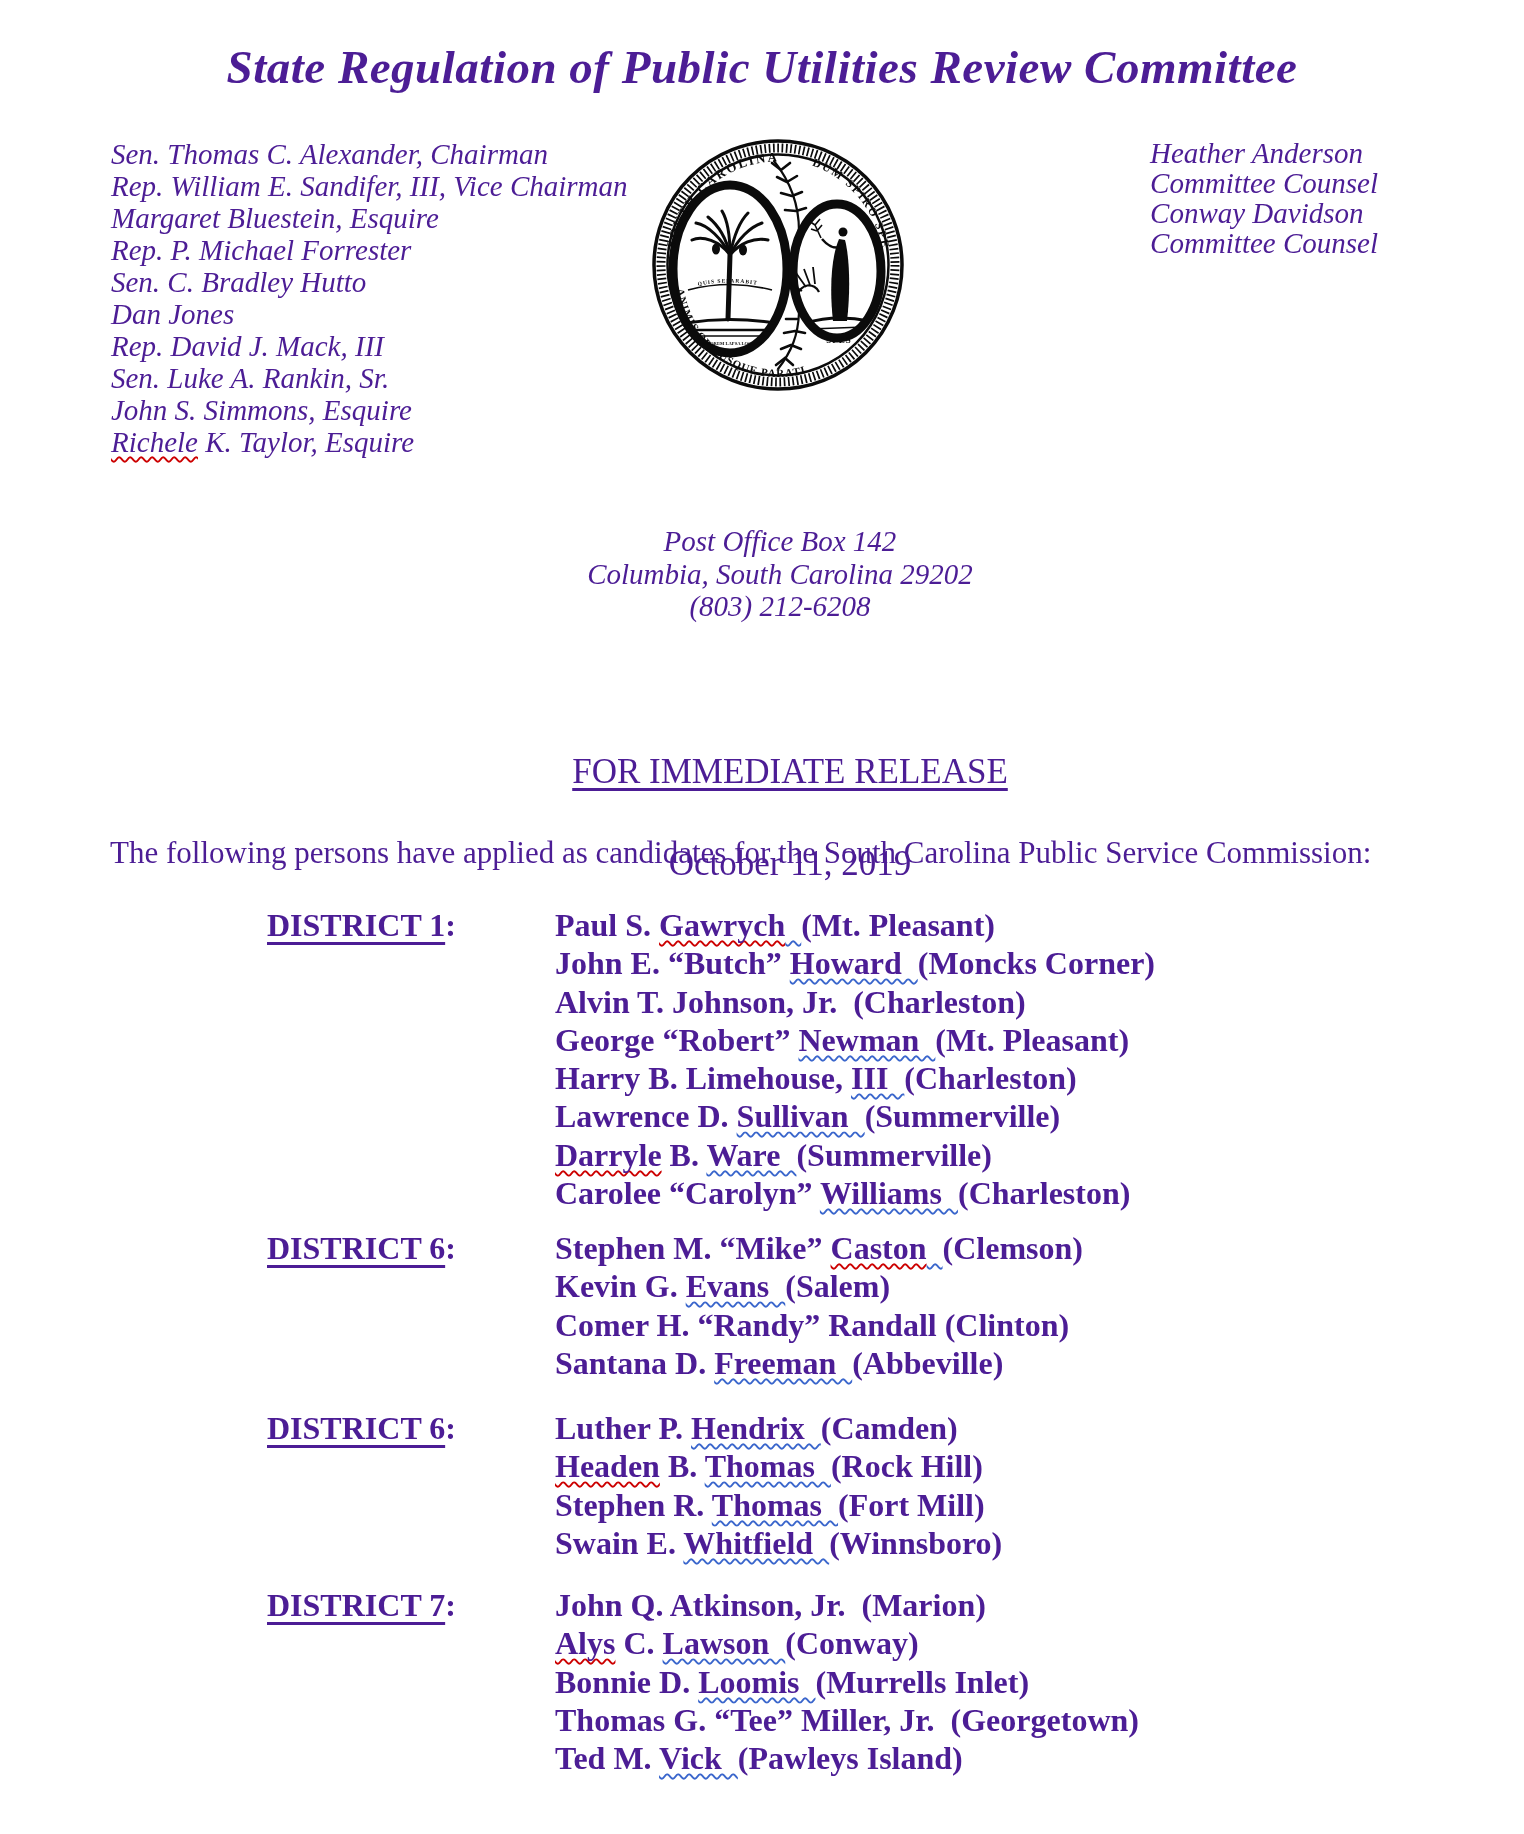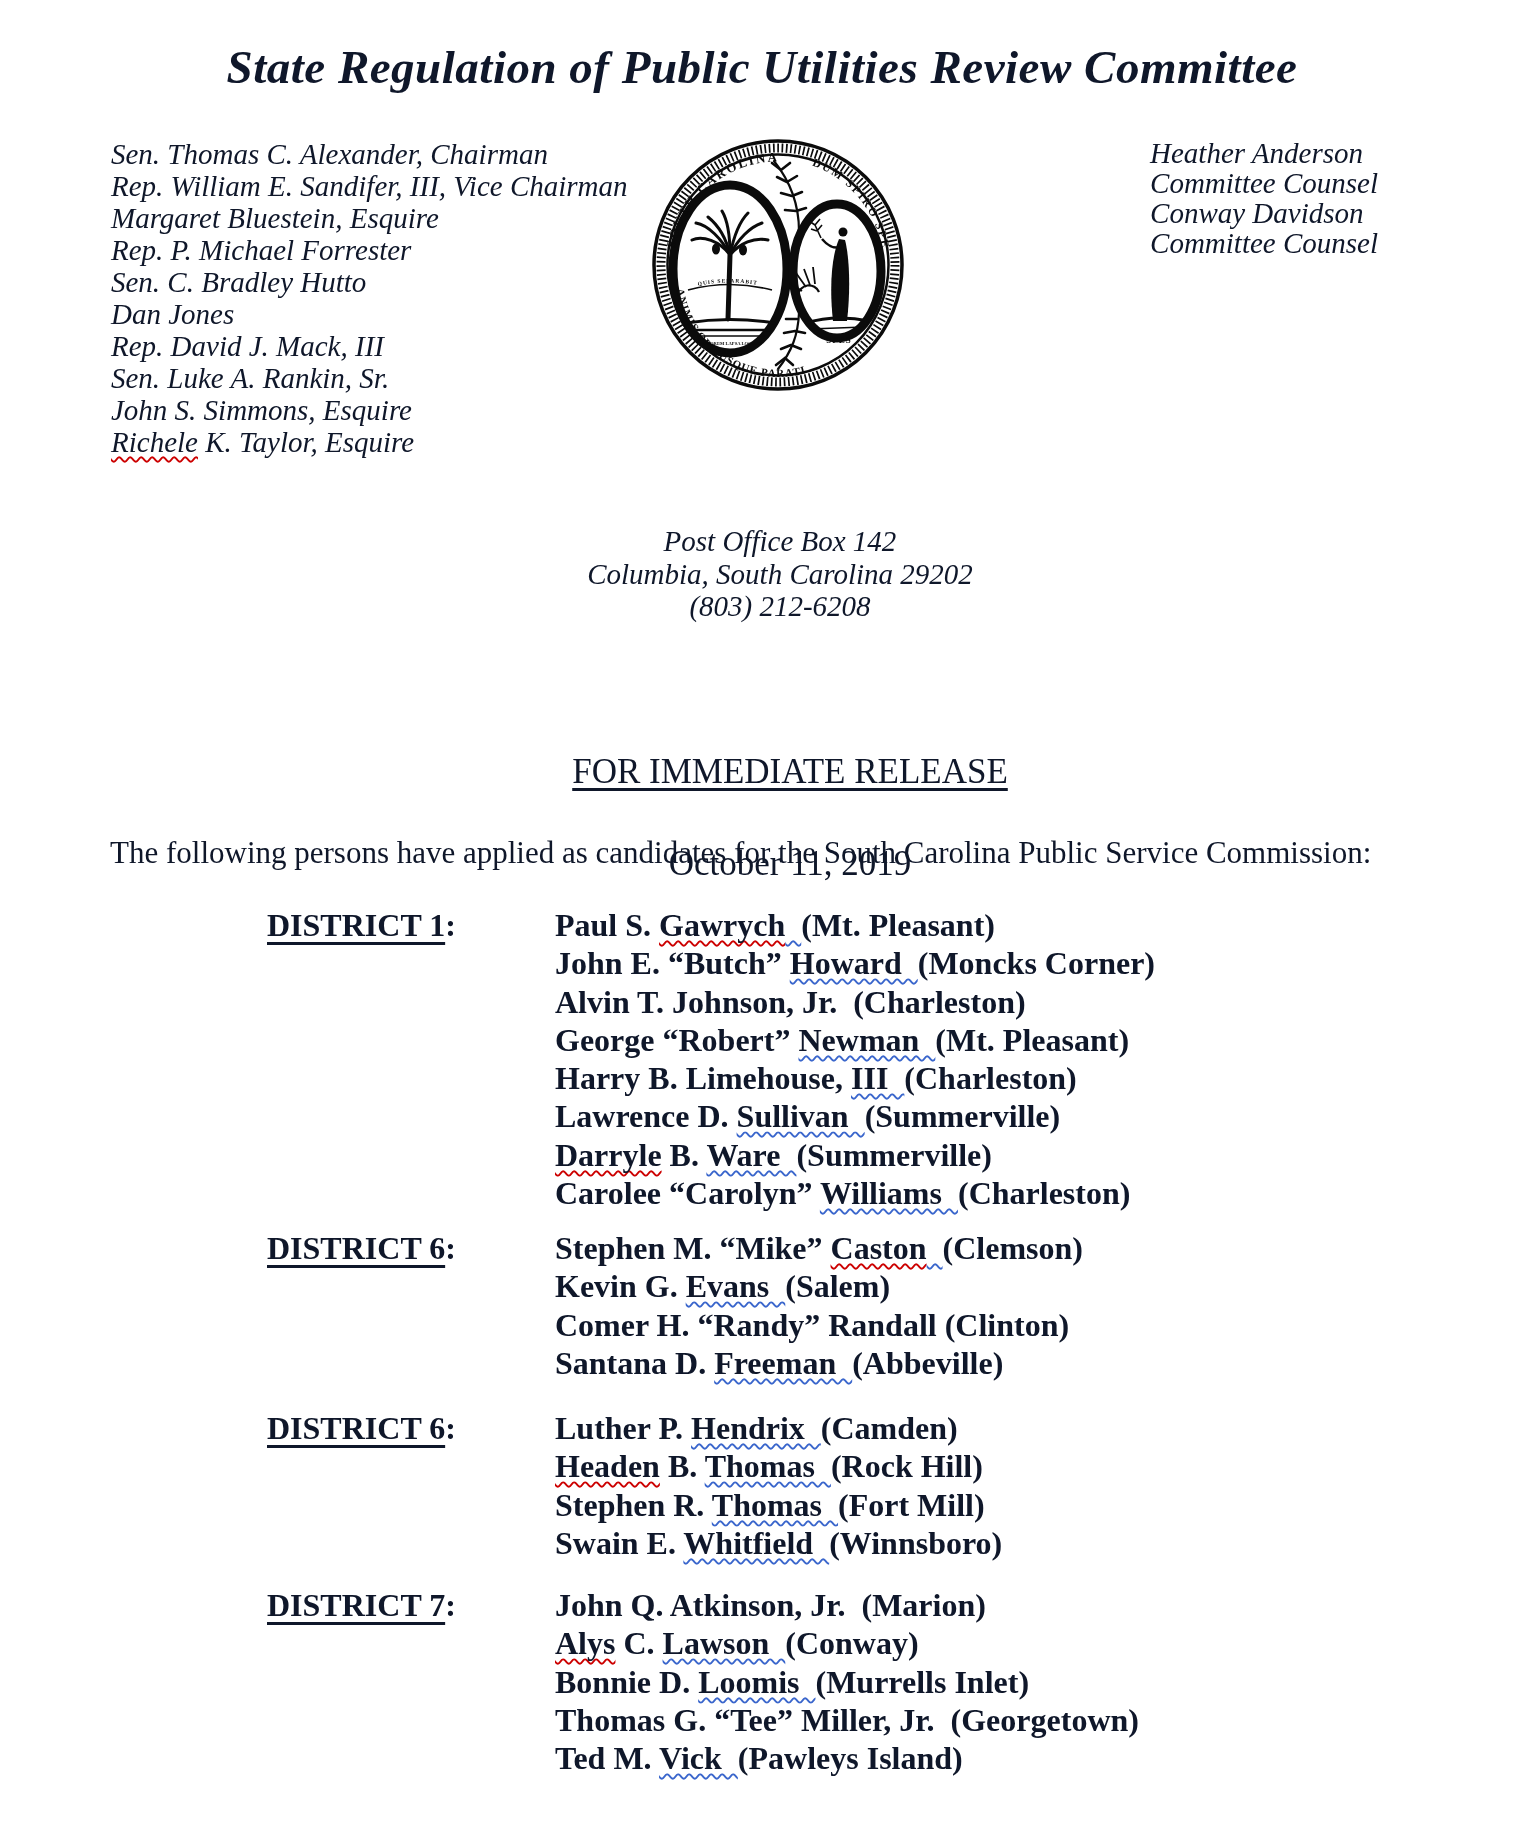--- a/index.html
+++ b/index.html
@@ -1,18 +1,18 @@
 <!DOCTYPE html>
 <html style="--spell-red: #cc0000; --grammar-blue: #3a66cc;"><head>
 <meta charset="utf-8">
 <style>
   html,body{margin:0;padding:0;background:#ffffff;}
   .page{
     position:relative;width:1524px;height:1834px;background:#ffffff;
-    font-family:"Liberation Serif","DejaVu Serif",serif;color:#0f172a;overflow:hidden;
+    font-family:"Liberation Serif","DejaVu Serif",serif;color:#4c1d95;overflow:hidden;
   }
   .title{
     position:absolute;top:40px;left:0;width:100%;text-align:center;
     font-size:47px;font-weight:bold;font-style:italic;letter-spacing:0.5px;
   }
   .members{
     position:absolute;left:111px;top:138px;
     font-style:italic;font-size:29px;line-height:32px;white-space:pre;
   }
   .counsel{

